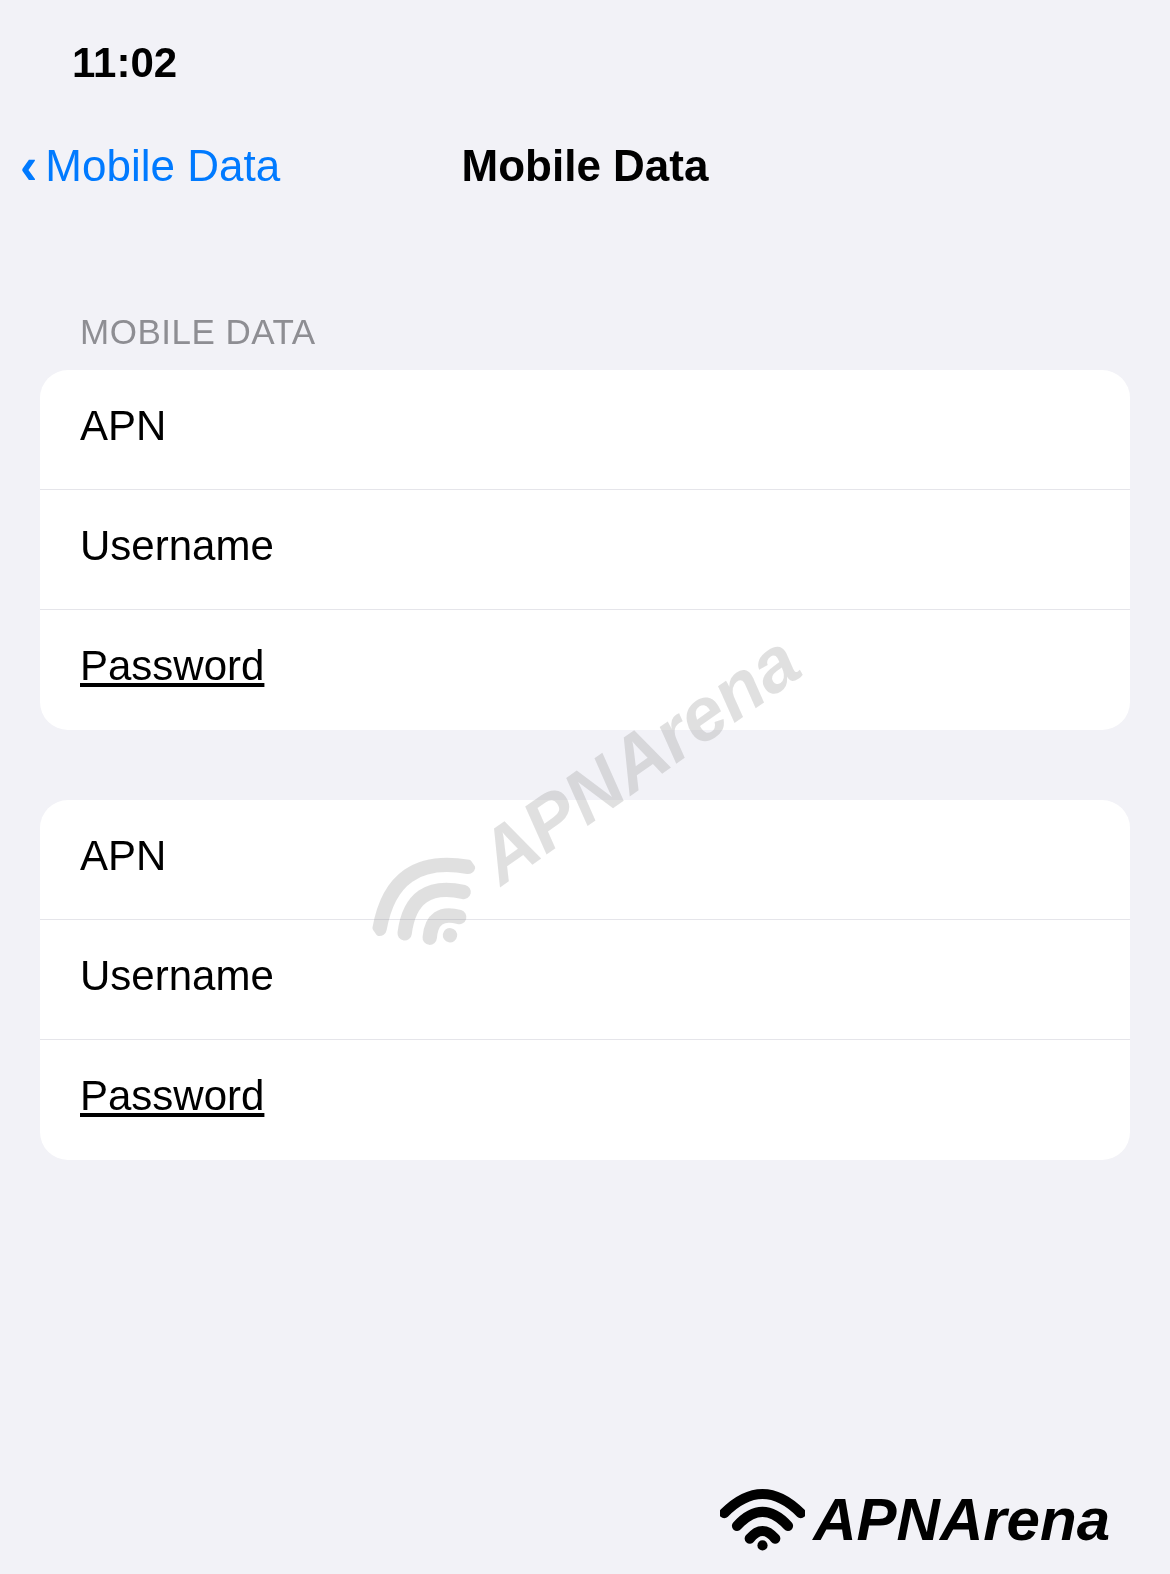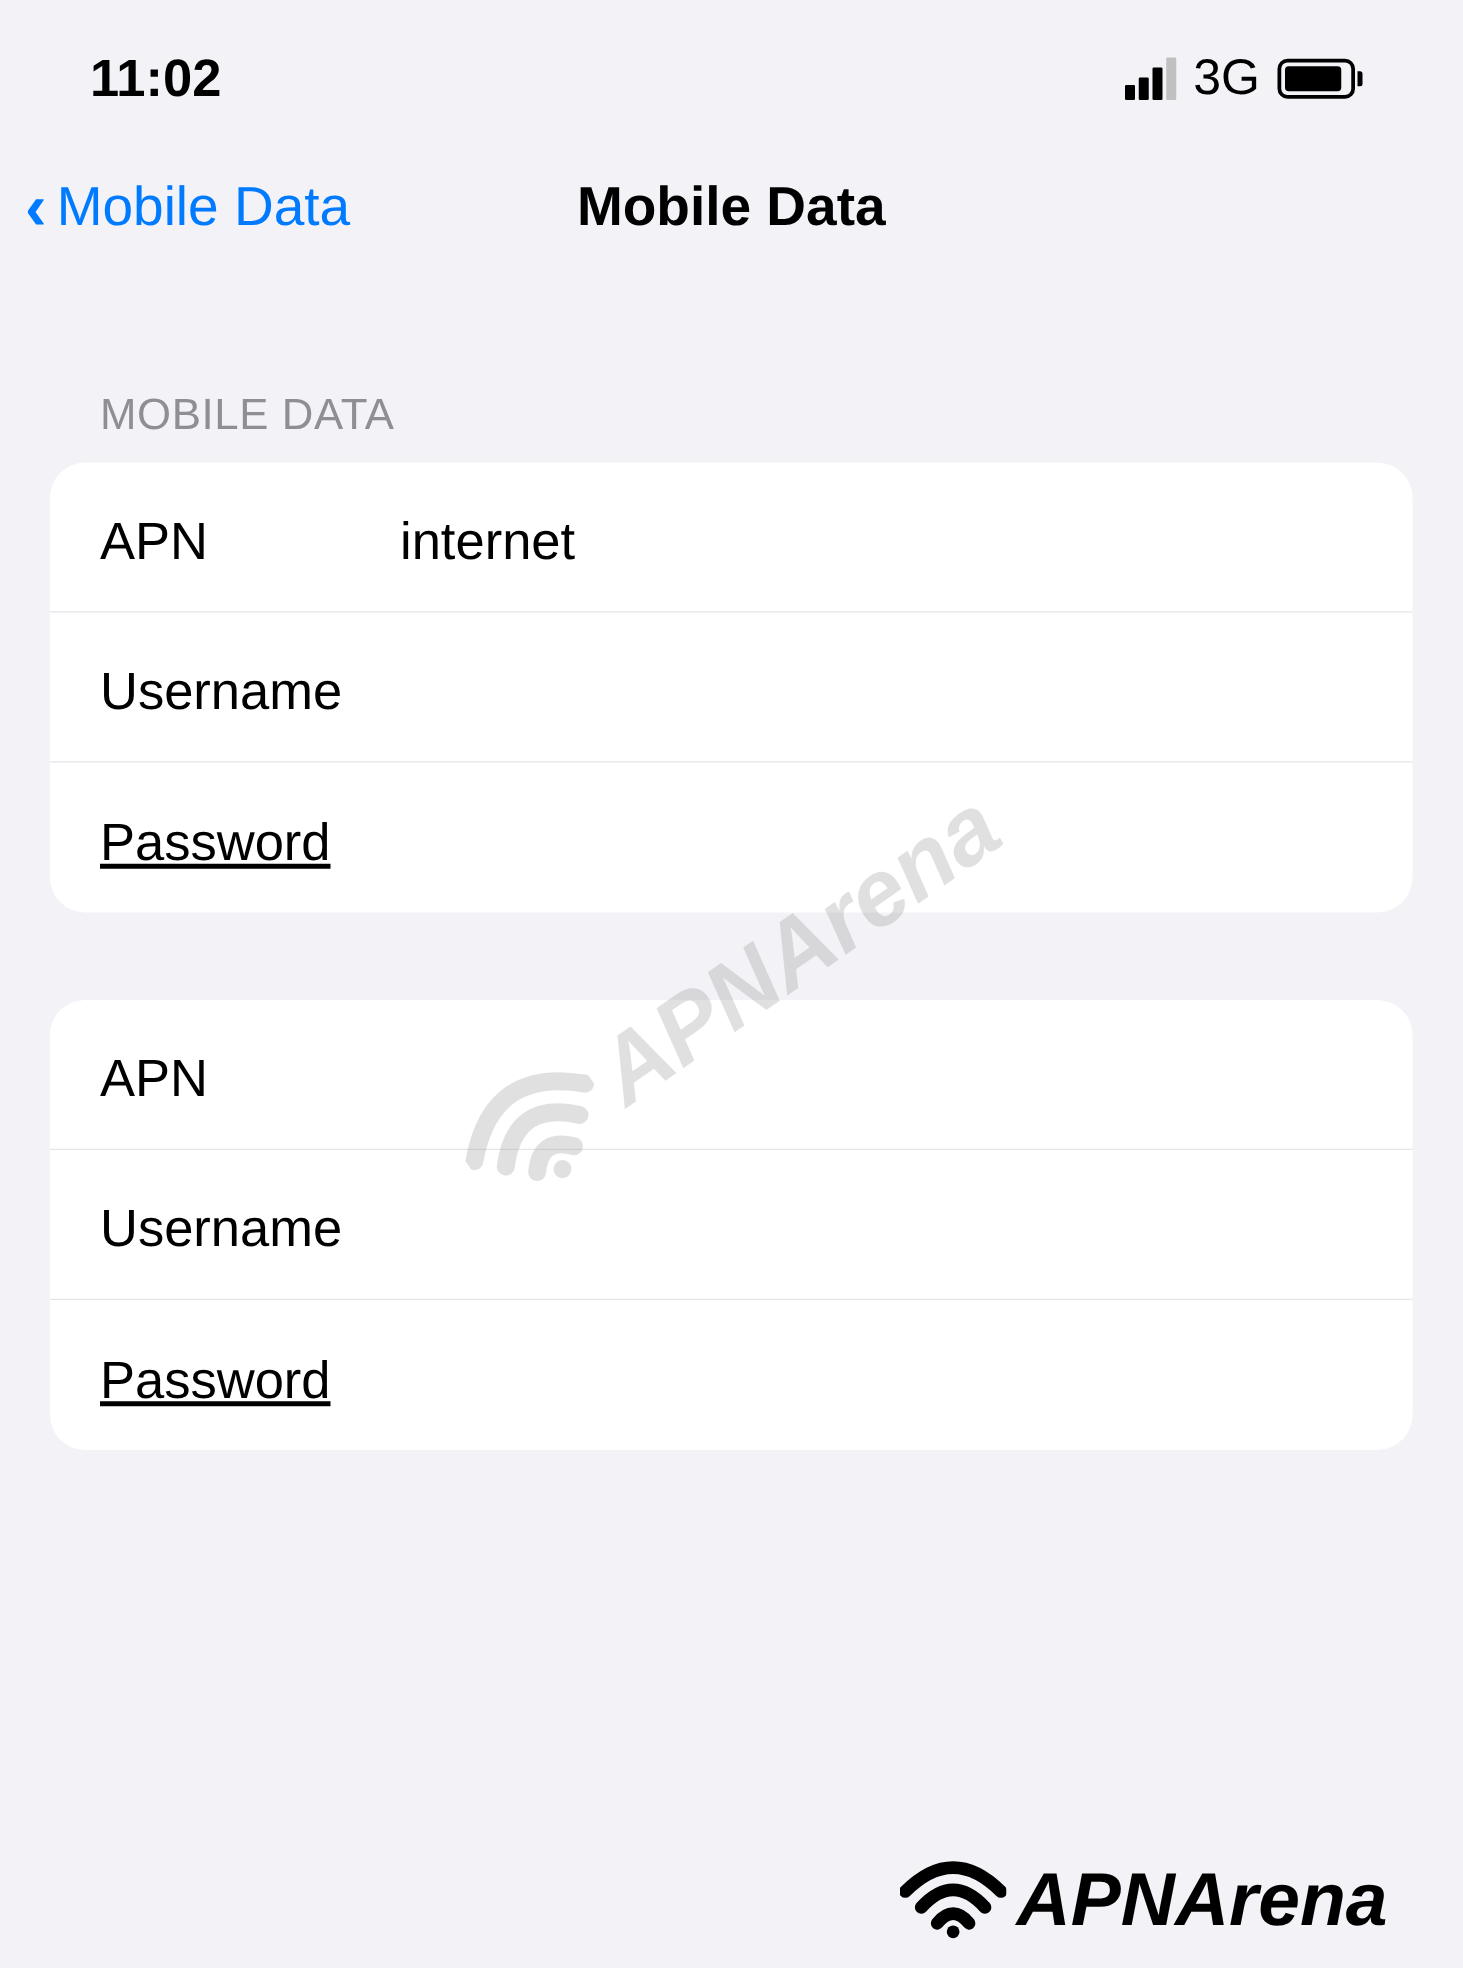--- a/index.html
+++ b/index.html
@@ -141,24 +141,25 @@
     
     .section-body {
       background-color: #fff;
       margin: 0 40px;
       border-radius: 28px;
       overflow: hidden;
     }
     
     .row {
       display: flex;
-      align-items: flex-end;
+      align-items: flex-start;
       padding: 32px 40px;
       min-height: 120px;
       border-bottom: 1px solid #e5e5ea;
+      gap: 29px;
     }
     
     .row:last-child {
       border-bottom: none;
       text-decoration: underline;
     }
     
     .row-label {
       font-size: 42px;
       font-weight: 400;
@@ -224,51 +225,35 @@
     
     .wifi-svg path {
       stroke-linecap: round;
     }
   </style>
 </head>
 <body>
 
 <div class="status-bar">
   <div class="status-time">11:02</div>
-  <div class="status-right">
-    <div class="signal-bars">
-      <div class="signal-bar"></div>
-      <div class="signal-bar"></div>
-      <div class="signal-bar"></div>
-      <div class="signal-bar inactive"></div>
-    </div>
-    <div class="network-type">3G</div>
-    <div class="battery">
-      <div class="battery-body">
-        <div class="battery-fill"></div>
-      </div>
-      <div class="battery-tip"></div>
-    </div>
-  </div>
 </div>
 
 <div class="nav-bar">
   <div class="back-button">
     <span class="back-chevron">‹</span>
     <span>Mobile Data</span>
   </div>
   <div class="nav-title">Mobile Data</div>
 </div>
 
 <div class="section">
   <div class="section-header">MOBILE DATA</div>
   <div class="section-body">
     <div class="row">
       <div class="row-label">APN</div>
-      <input type="text" class="row-value" value="internet" style="">
     </div>
     <div class="row">
       <div class="row-label">Username</div>
       <input type="text" class="row-value" value="" style="">
     </div>
     <div class="row">
       <div class="row-label">Password</div>
       <input type="text" class="row-value" value="" style="">
     </div>
   </div>

